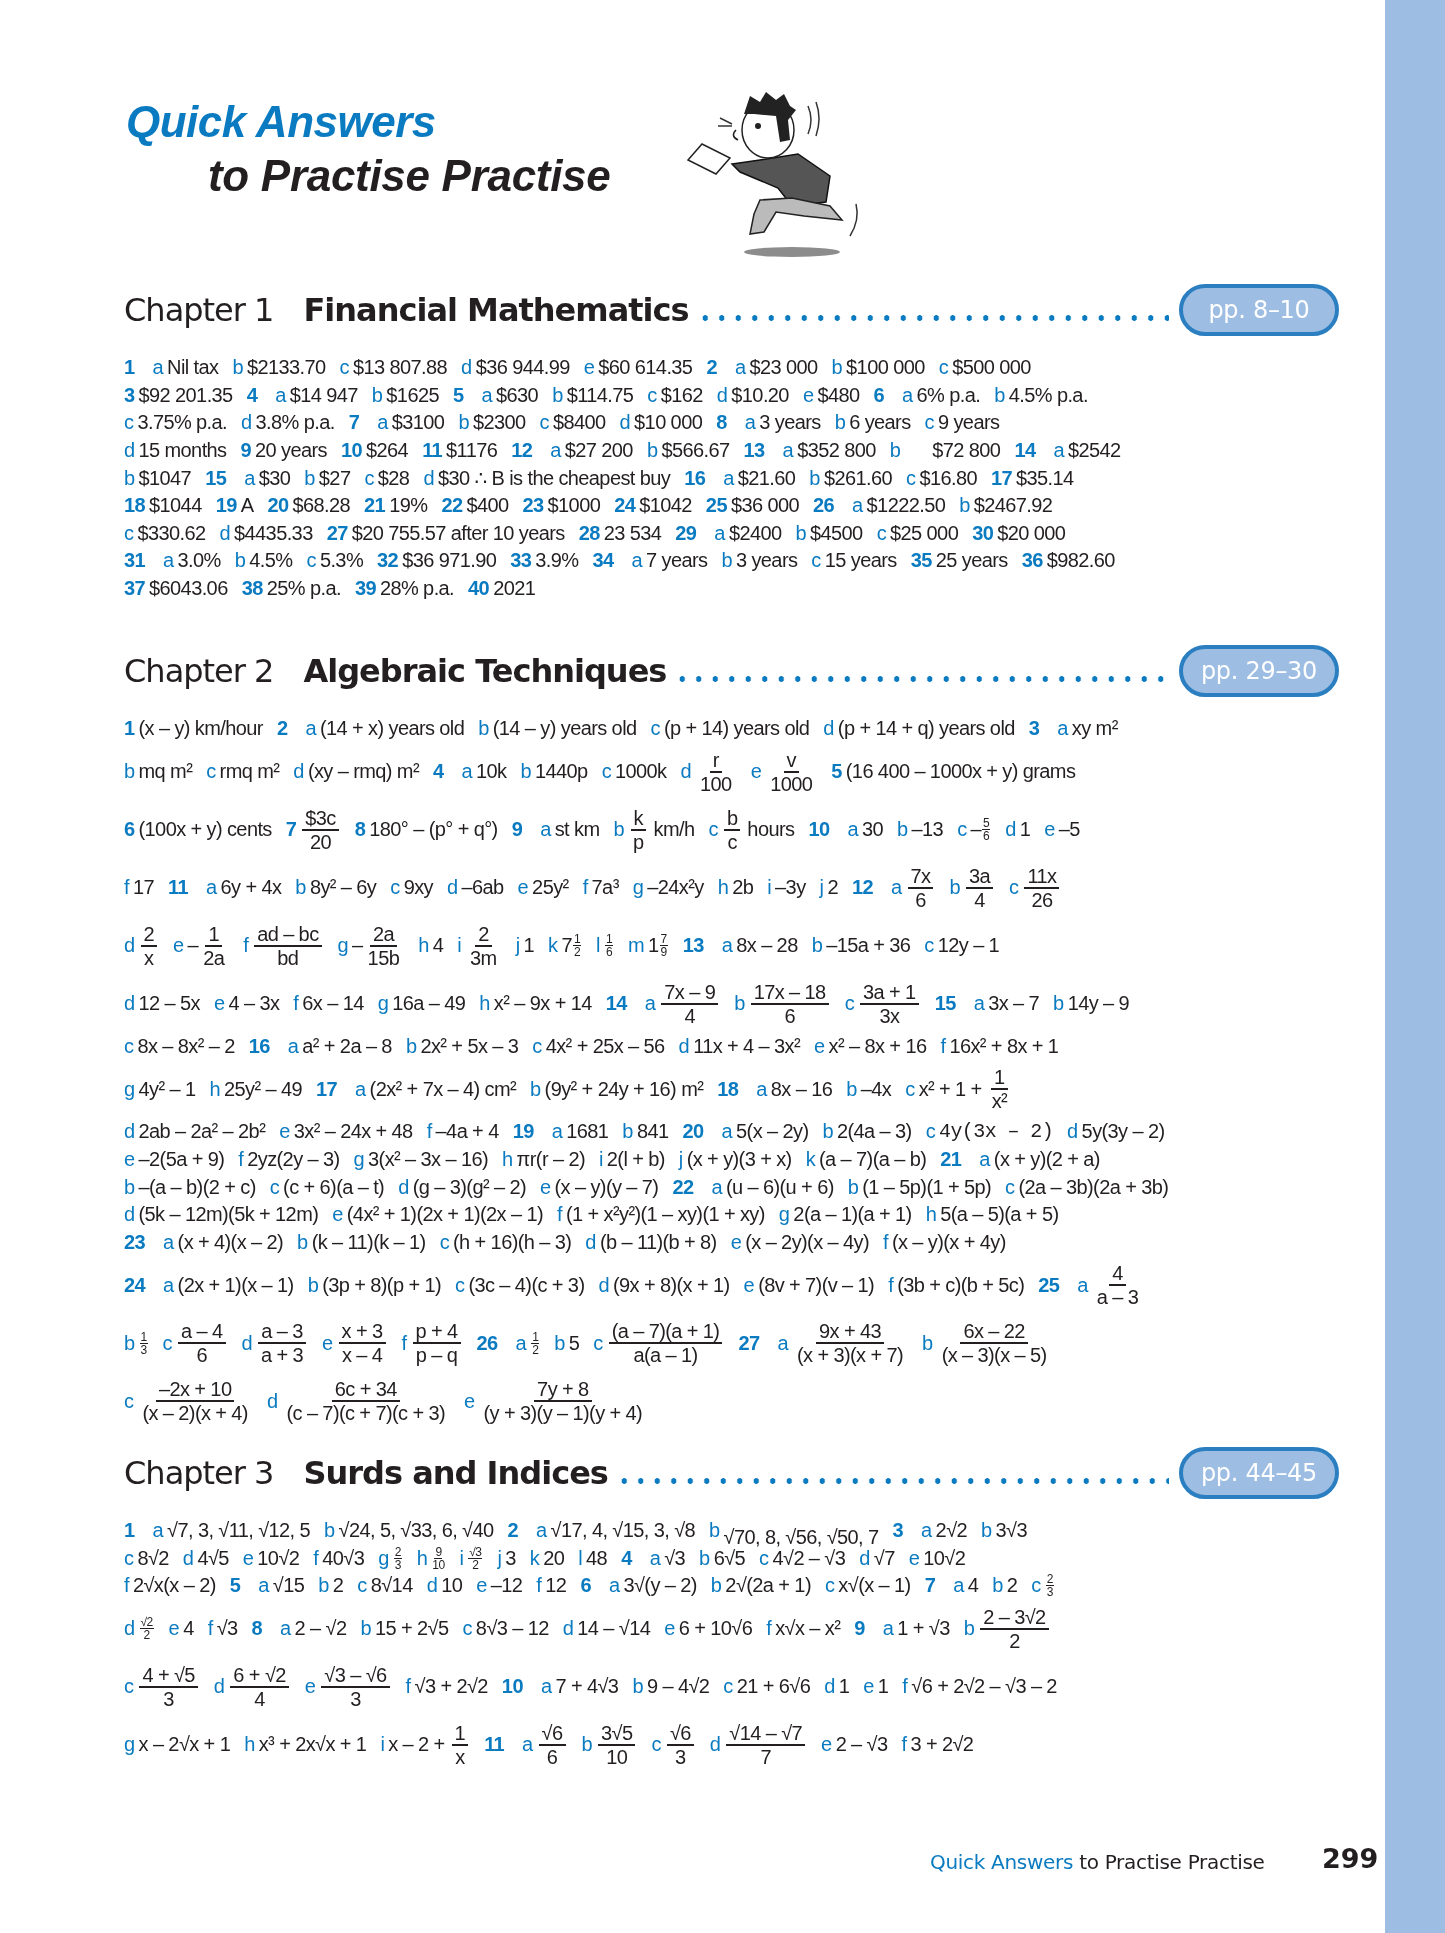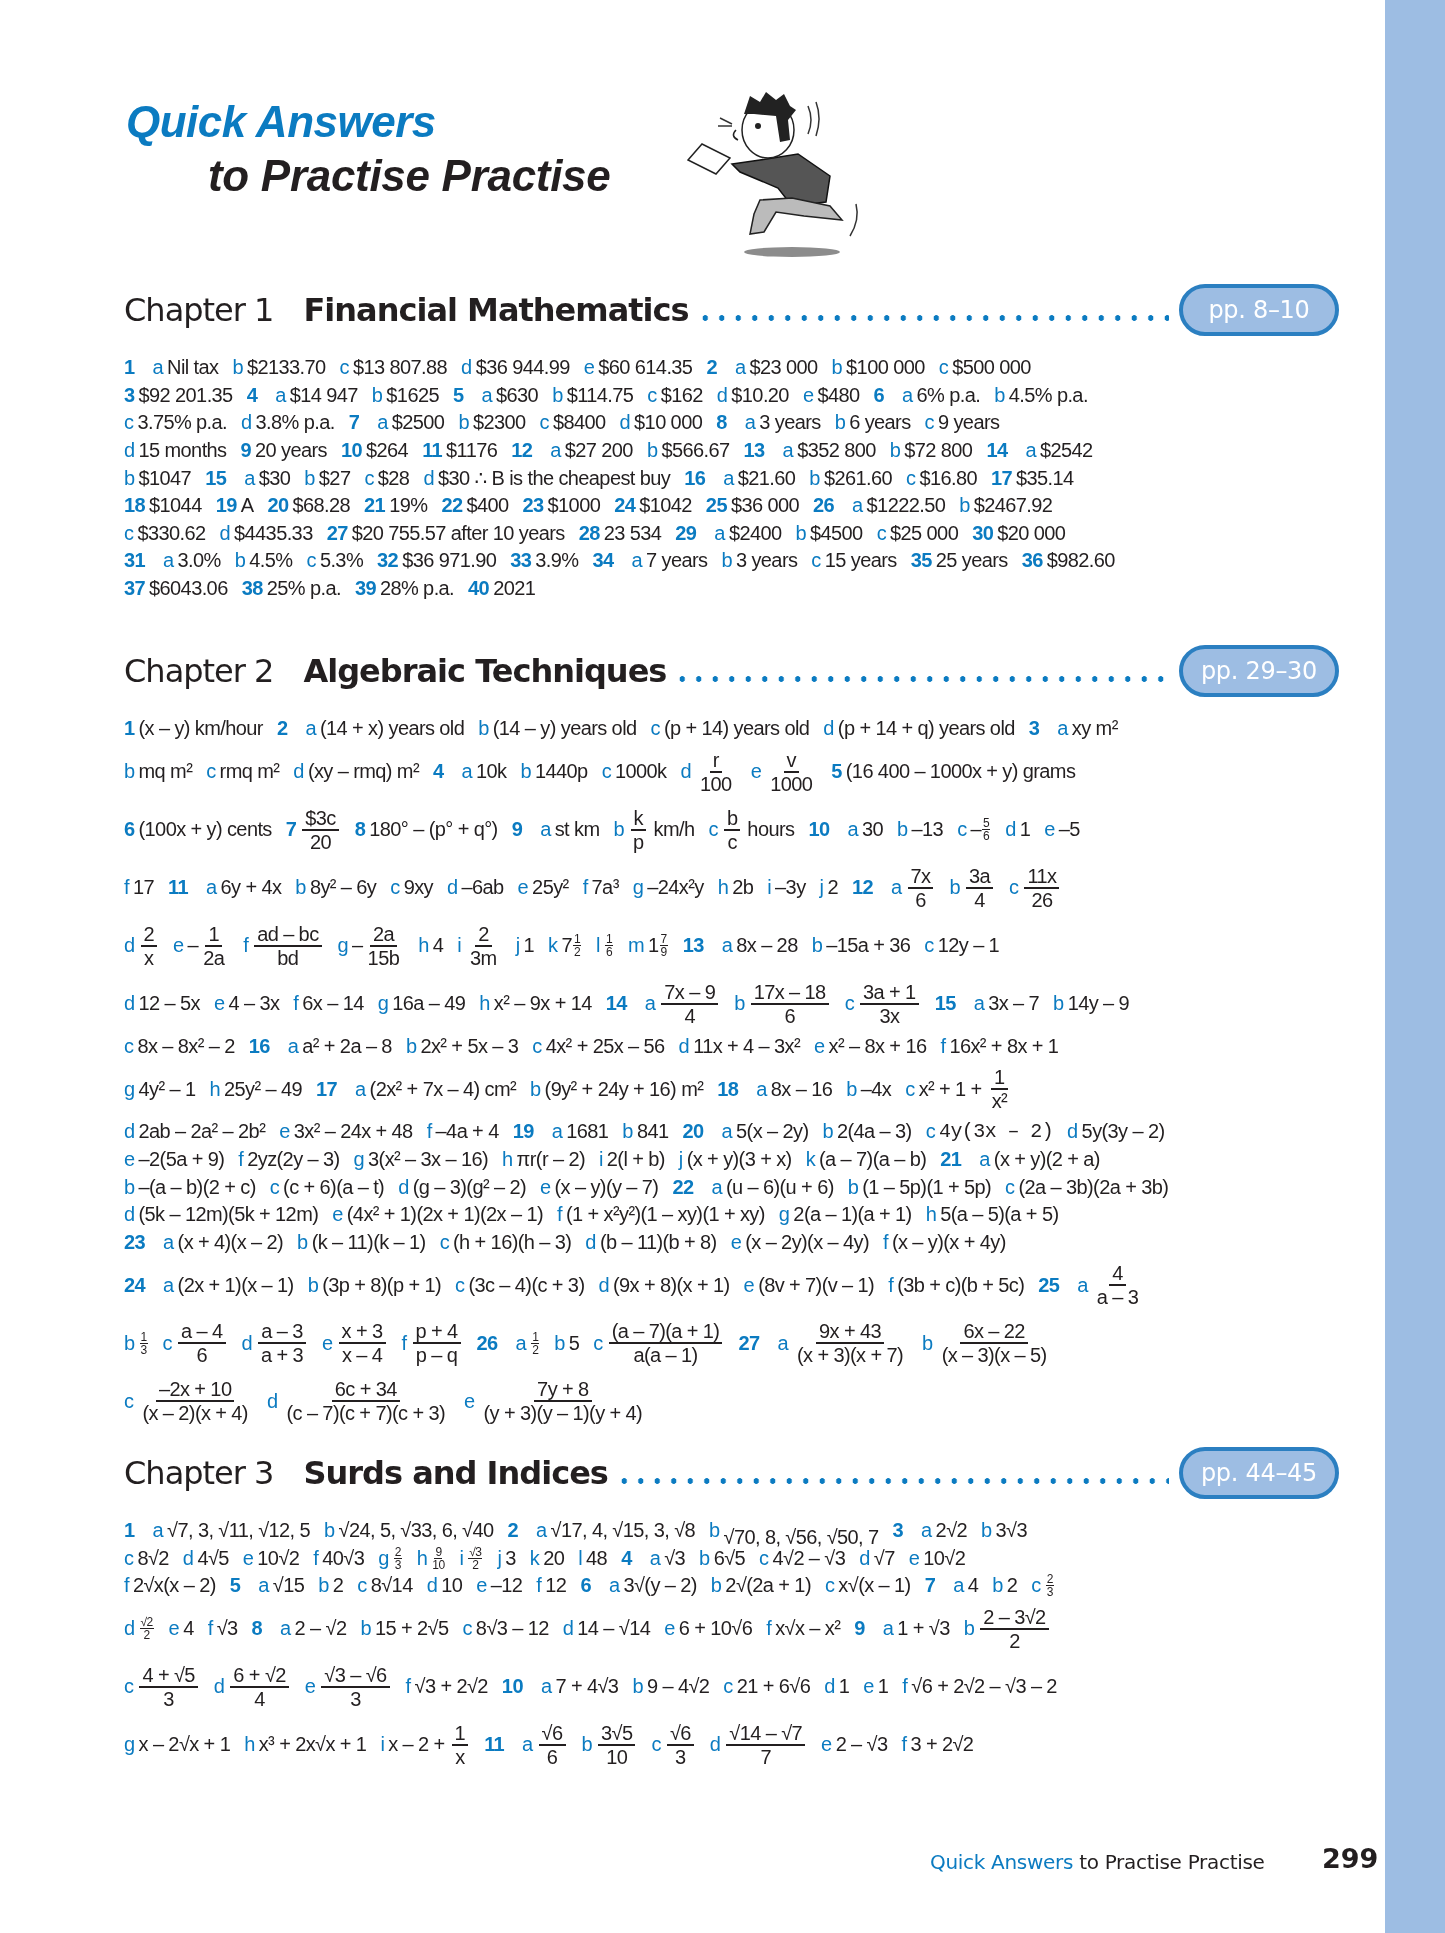--- a/index.html
+++ b/index.html
@@ -169,21 +169,21 @@
         <span class="tok p">b</span>
         <span class="tok t" style="white-space: pre;">4.5% p.a.</span>
       </div>
       <div class="ans-line h28">
         <span class="tok p first">c</span>
         <span class="tok t" style="white-space: pre;">3.75% p.a.</span>
         <span class="tok p">d</span>
         <span class="tok t" style="white-space: pre;">3.8% p.a.</span>
         <span class="tok q">7</span>
         <span class="tok p">a</span>
-        <span class="tok t" style="white-space: pre;">$2500</span>
+        <span class="tok t" style="white-space: pre;">$3100</span>
         <span class="tok p">b</span>
         <span class="tok t" style="white-space: pre;">$2300</span>
         <span class="tok p">c</span>
         <span class="tok t" style="white-space: pre;">$8400</span>
         <span class="tok p">d</span>
         <span class="tok t" style="white-space: pre;">$10 000</span>
         <span class="tok q">8</span>
         <span class="tok p">a</span>
         <span class="tok t" style="white-space: pre;">3 years</span>
         <span class="tok p">b</span>
@@ -202,21 +202,21 @@
         <span class="tok t" style="white-space: pre;">$1176</span>
         <span class="tok q">12</span>
         <span class="tok p">a</span>
         <span class="tok t" style="white-space: pre;">$27 200</span>
         <span class="tok p">b</span>
         <span class="tok t" style="white-space: pre;">$566.67</span>
         <span class="tok q">13</span>
         <span class="tok p">a</span>
         <span class="tok t" style="white-space: pre;">$352 800</span>
         <span class="tok p">b</span>
-        <span class="tok t" style="white-space: pre;">$72 800</span>
+        <span class="tok t" style="white-space: pre; margin-left: 28px;">$72 800</span>
         <span class="tok q">14</span>
         <span class="tok p">a</span>
         <span class="tok t" style="white-space: pre;">$2542</span>
       </div>
       <div class="ans-line h28">
         <span class="tok p first">b</span>
         <span class="tok t" style="white-space: pre;">$1047</span>
         <span class="tok q">15</span>
         <span class="tok p">a</span>
         <span class="tok t" style="white-space: pre;">$30</span>

